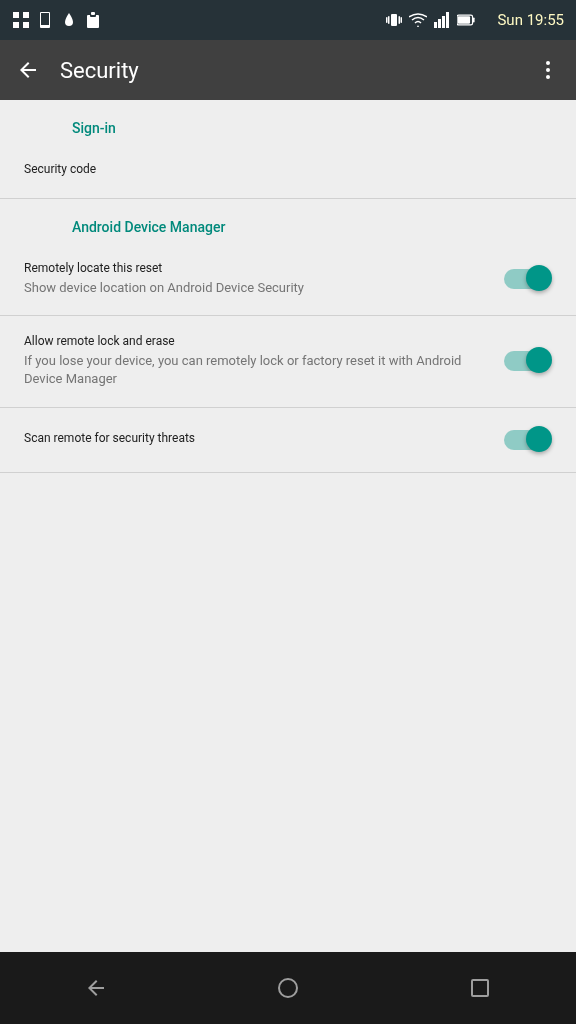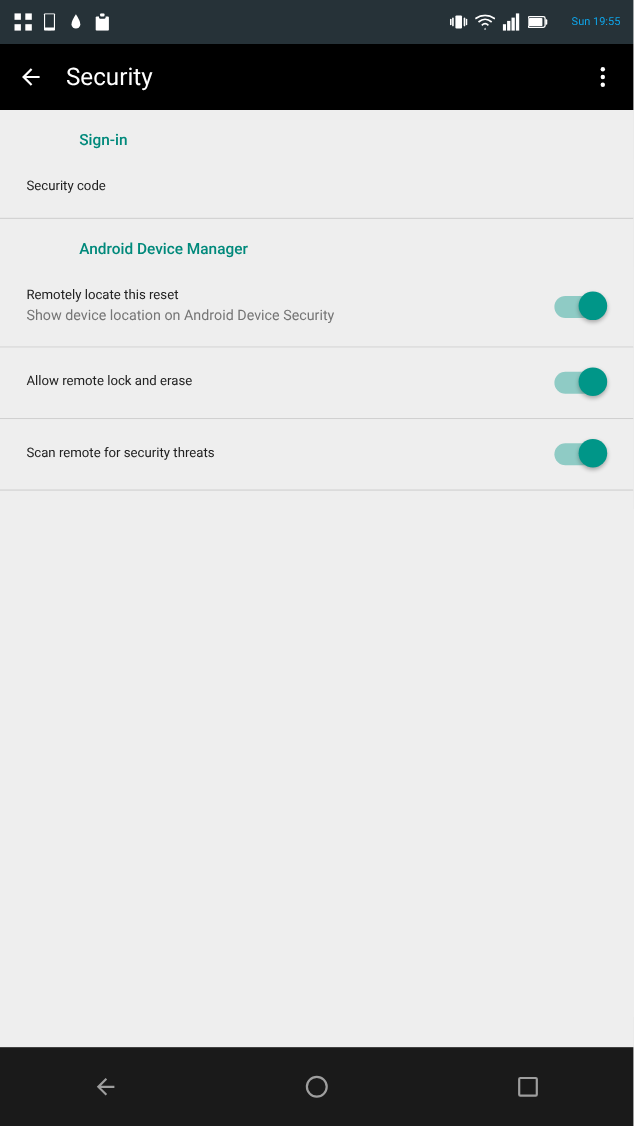--- a/index.html
+++ b/index.html
@@ -41,21 +41,21 @@
       height: 18px;
       display: inline-flex;
       align-items: center;
       justify-content: center;
       color: white;
       font-size: 12px;
     }
 
     
     .toolbar {
-      background: #000000;
+      background: #404040;
       height: 60px;
       display: flex;
       align-items: center;
       padding: 0 16px;
       flex-shrink: 0;
     }
     .toolbar-back {
       color: white;
       font-size: 22px;
       cursor: pointer;
@@ -247,21 +247,21 @@
       </svg>
     </div>
 
     <div class="status-icon">
       <svg width="22" height="14" viewBox="0 0 22 14" fill="white">
         <rect x="0" y="1" width="19" height="12" rx="2" stroke="white" stroke-width="1.5" fill="none"></rect>
         <rect x="19.5" y="4" width="2" height="6" rx="1" fill="white"></rect>
         <rect x="1" y="2.5" width="15" height="9" rx="1" fill="white"></rect>
       </svg>
     </div>
-    <span style="font-size:10px;color:#0ea5e9;font-weight:400;margin-left:16px;">Sun 19:55</span>
+    <span style="font-size:15px;color:#fef9c3;font-weight:400;margin-left:16px;">Sun 19:55</span>
   </div>
 </div>
 
 <div class="toolbar">
   <div class="toolbar-back">
     <svg width="24" height="24" viewBox="0 0 24 24" fill="white">
       <path d="M20 11H7.83l5.59-5.59L12 4l-8 8 8 8 1.41-1.41L7.83 13H20v-2z"></path>
     </svg>
   </div>
   <span class="toolbar-title">Security</span>
@@ -297,20 +297,21 @@
       <div class="toggle-track on"></div>
       <div class="toggle-thumb on"></div>
     </div>
   </div>
 
   <div class="divider"></div>
 
   <div class="list-item">
     <div class="list-item-text">
       <div class="list-item-title">Allow remote lock and erase</div>
+      <div class="list-item-subtitle">If you lose your device, you can remotely lock or factory reset it with Android Device Manager</div>
     </div>
     <div class="toggle">
       <div class="toggle-track on"></div>
       <div class="toggle-thumb on"></div>
     </div>
   </div>
 
   <div class="divider"></div>
 
 

